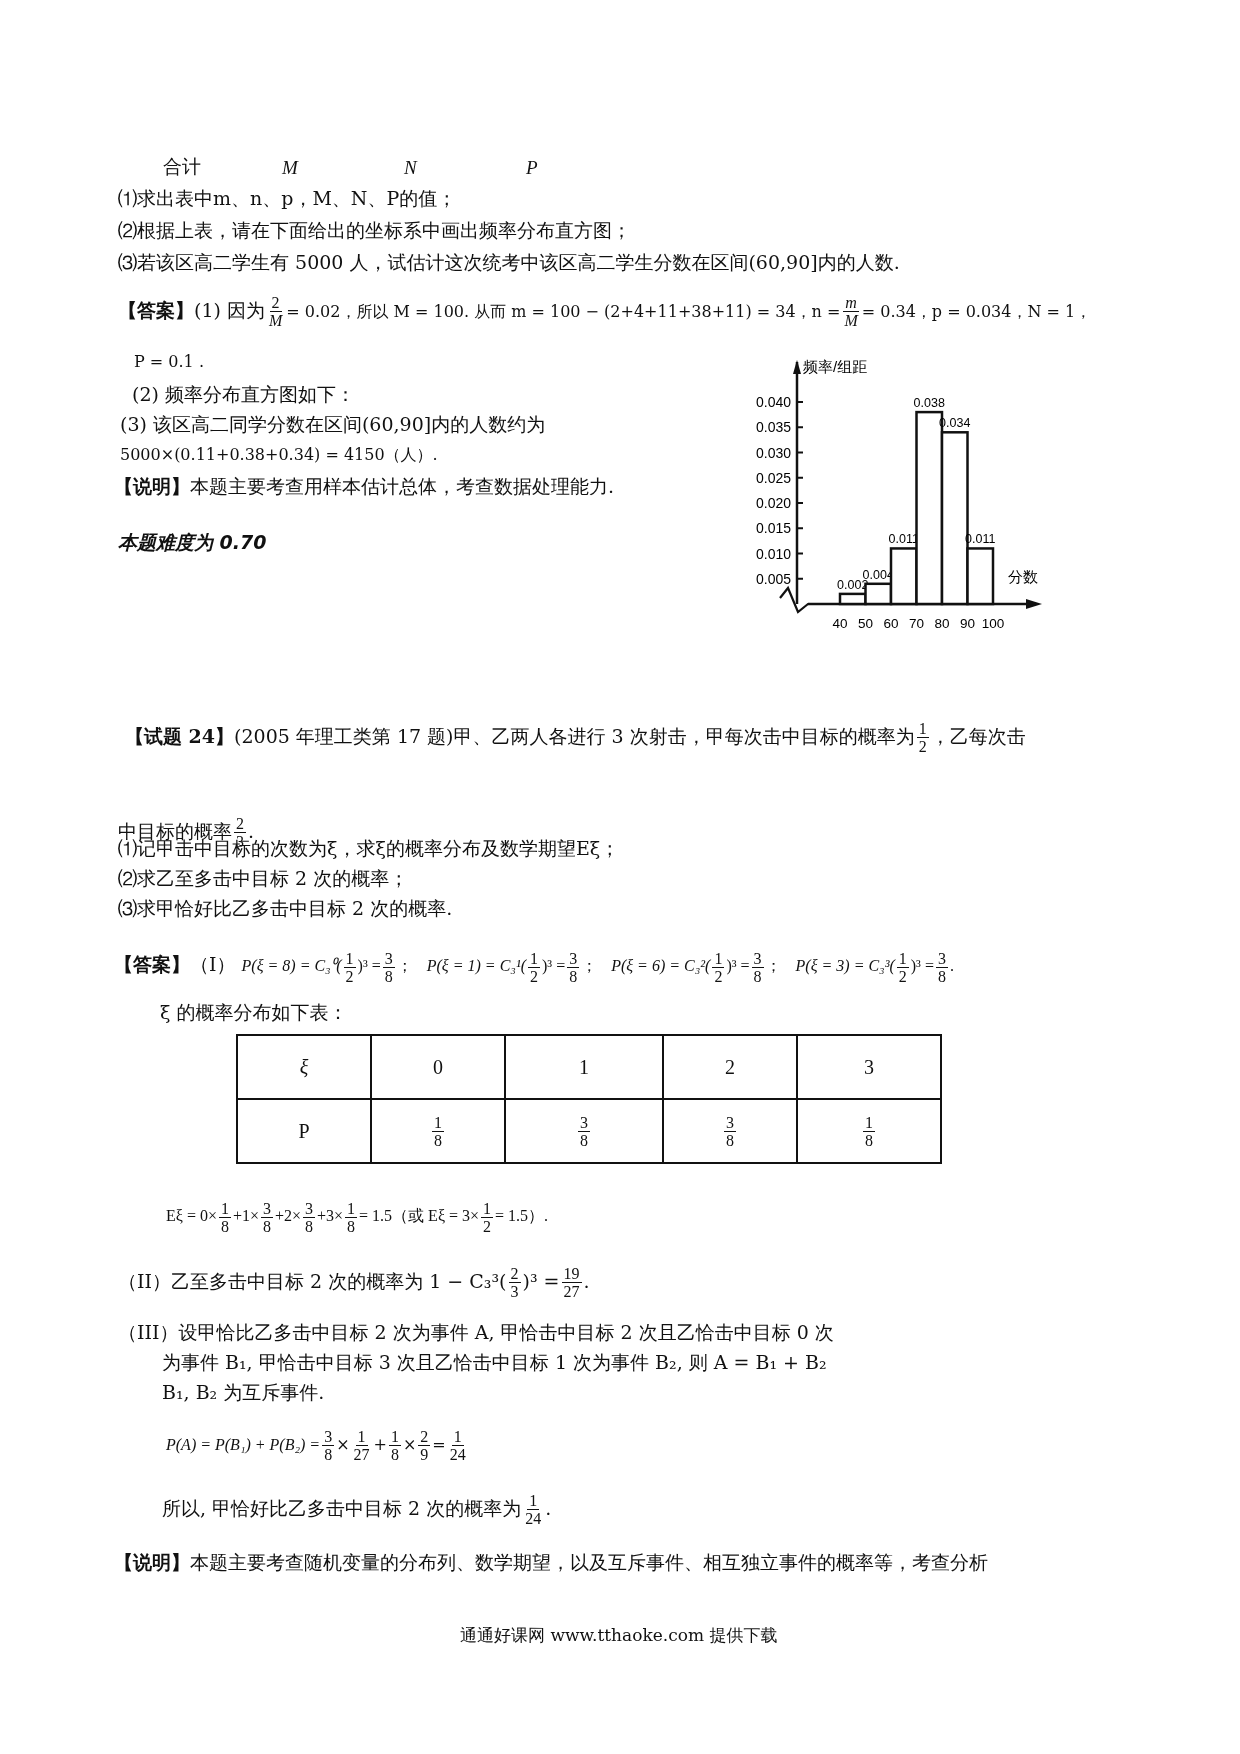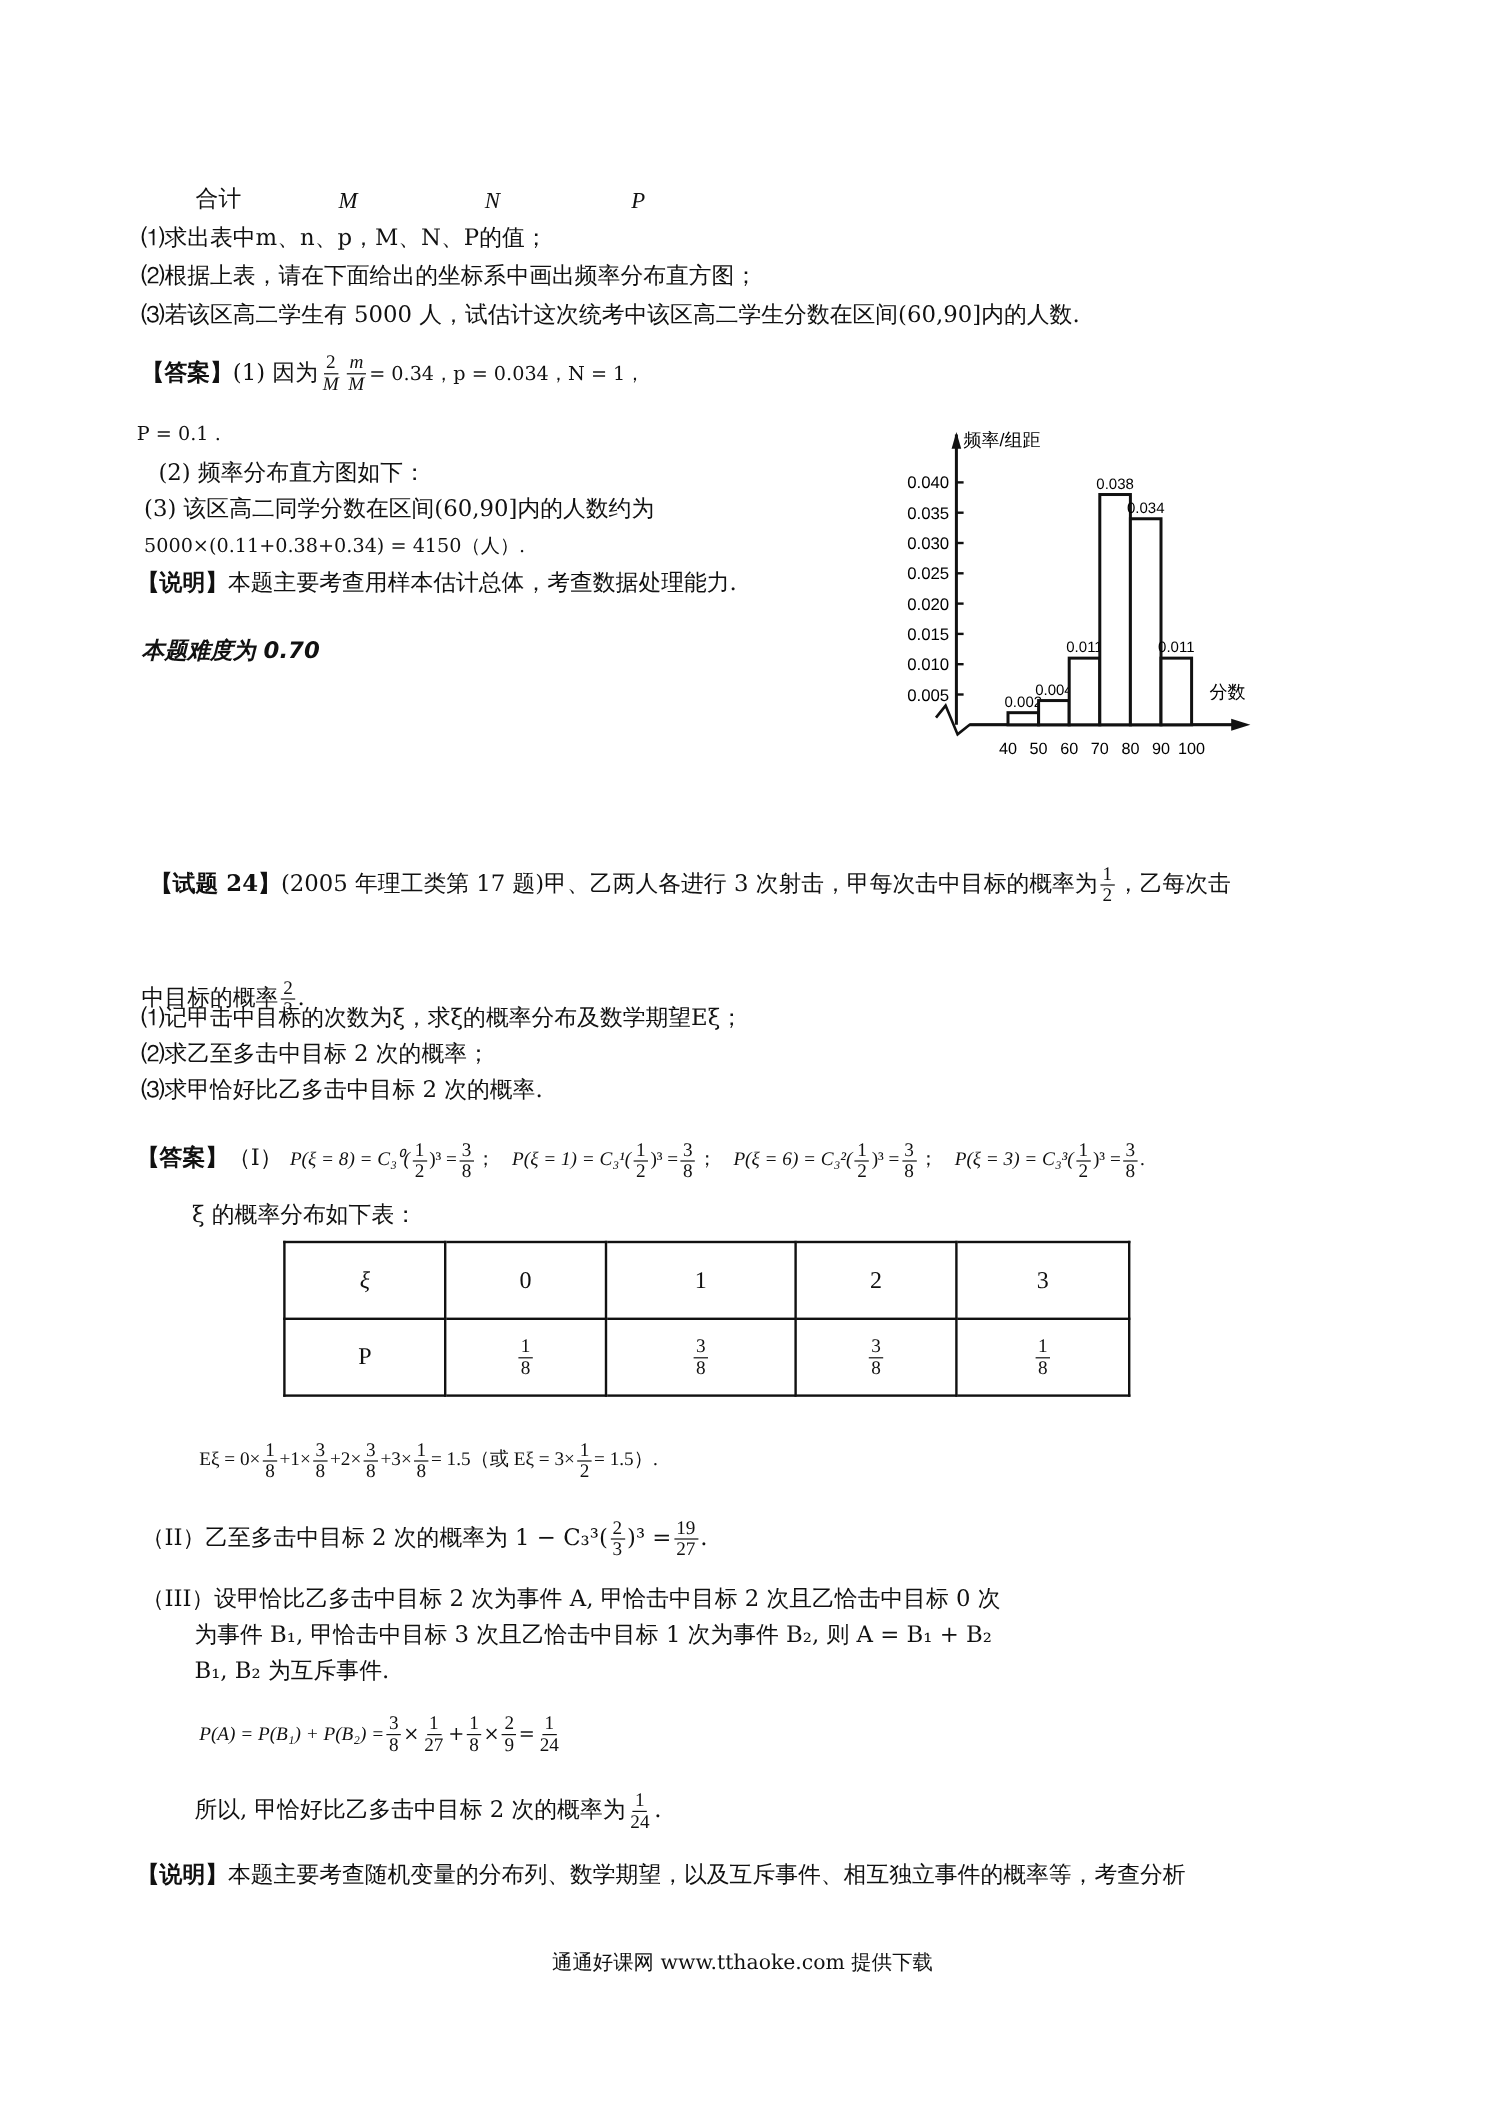--- a/index.html
+++ b/index.html
@@ -31,26 +31,26 @@
 <span class="abs t it" style="left:526px;top:156px;">P</span>
 
 <div class="abs t" style="left:118px;top:186px;">⑴求出表中m、n、p，M、N、P的值；</div>
 <div class="abs t" style="left:118px;top:218px;">⑵根据上表，请在下面给出的坐标系中画出频率分布直方图；</div>
 <div class="abs t" style="left:118px;top:250px;text-align:center;">⑶若该区高二学生有 5000 人，试估计这次统考中该区高二学生分数在区间(60,90]内的人数.</div>
 
 <div class="abs t" style="left:118px;top:294px;">
   <span class="b">【答案】</span><span>(1) 因为</span><span class="frac">
       <span class="num">2</span>
       <span class="den it">M</span>
-    </span><span class="frac">
+    </span><span class="sm">= 0.02，所以 M = 100. 从而 m = 100 − (2+4+11+38+11) = 34，n =</span><span class="frac">
       <span class="num it">m</span>
       <span class="den it">M</span>
     </span><span class="sm">= 0.34，p = 0.034，N = 1，</span>
 </div>
-<div class="abs sm" style="left:114px;top:352px;">P = 0.1 .</div>
+<div class="abs sm" style="left:134px;top:352px;">P = 0.1 .</div>
 <div class="abs t" style="left:132px;top:382px;">(2) 频率分布直方图如下：</div>
 <div class="abs t" style="left:120px;top:412px;">(3) 该区高二同学分数在区间(60,90]内的人数约为</div>
 <div class="abs sm" style="left:120px;top:445px;">5000×(0.11+0.38+0.34) = 4150（人）.</div>
 <div class="abs t" style="left:114px;top:474px;">
   <span class="b">【说明】</span><span>本题主要考查用样本估计总体，考查数据处理能力.</span>
 </div>
 <div class="abs t b" style="left:118px;top:530px;font-family:'DejaVu Sans',sans-serif;font-style:italic;">本题难度为 0.70</div>
 
 <svg class="abs" style="left:730px;top:350px;" width="340" height="290">
   <g id="hist-root">

